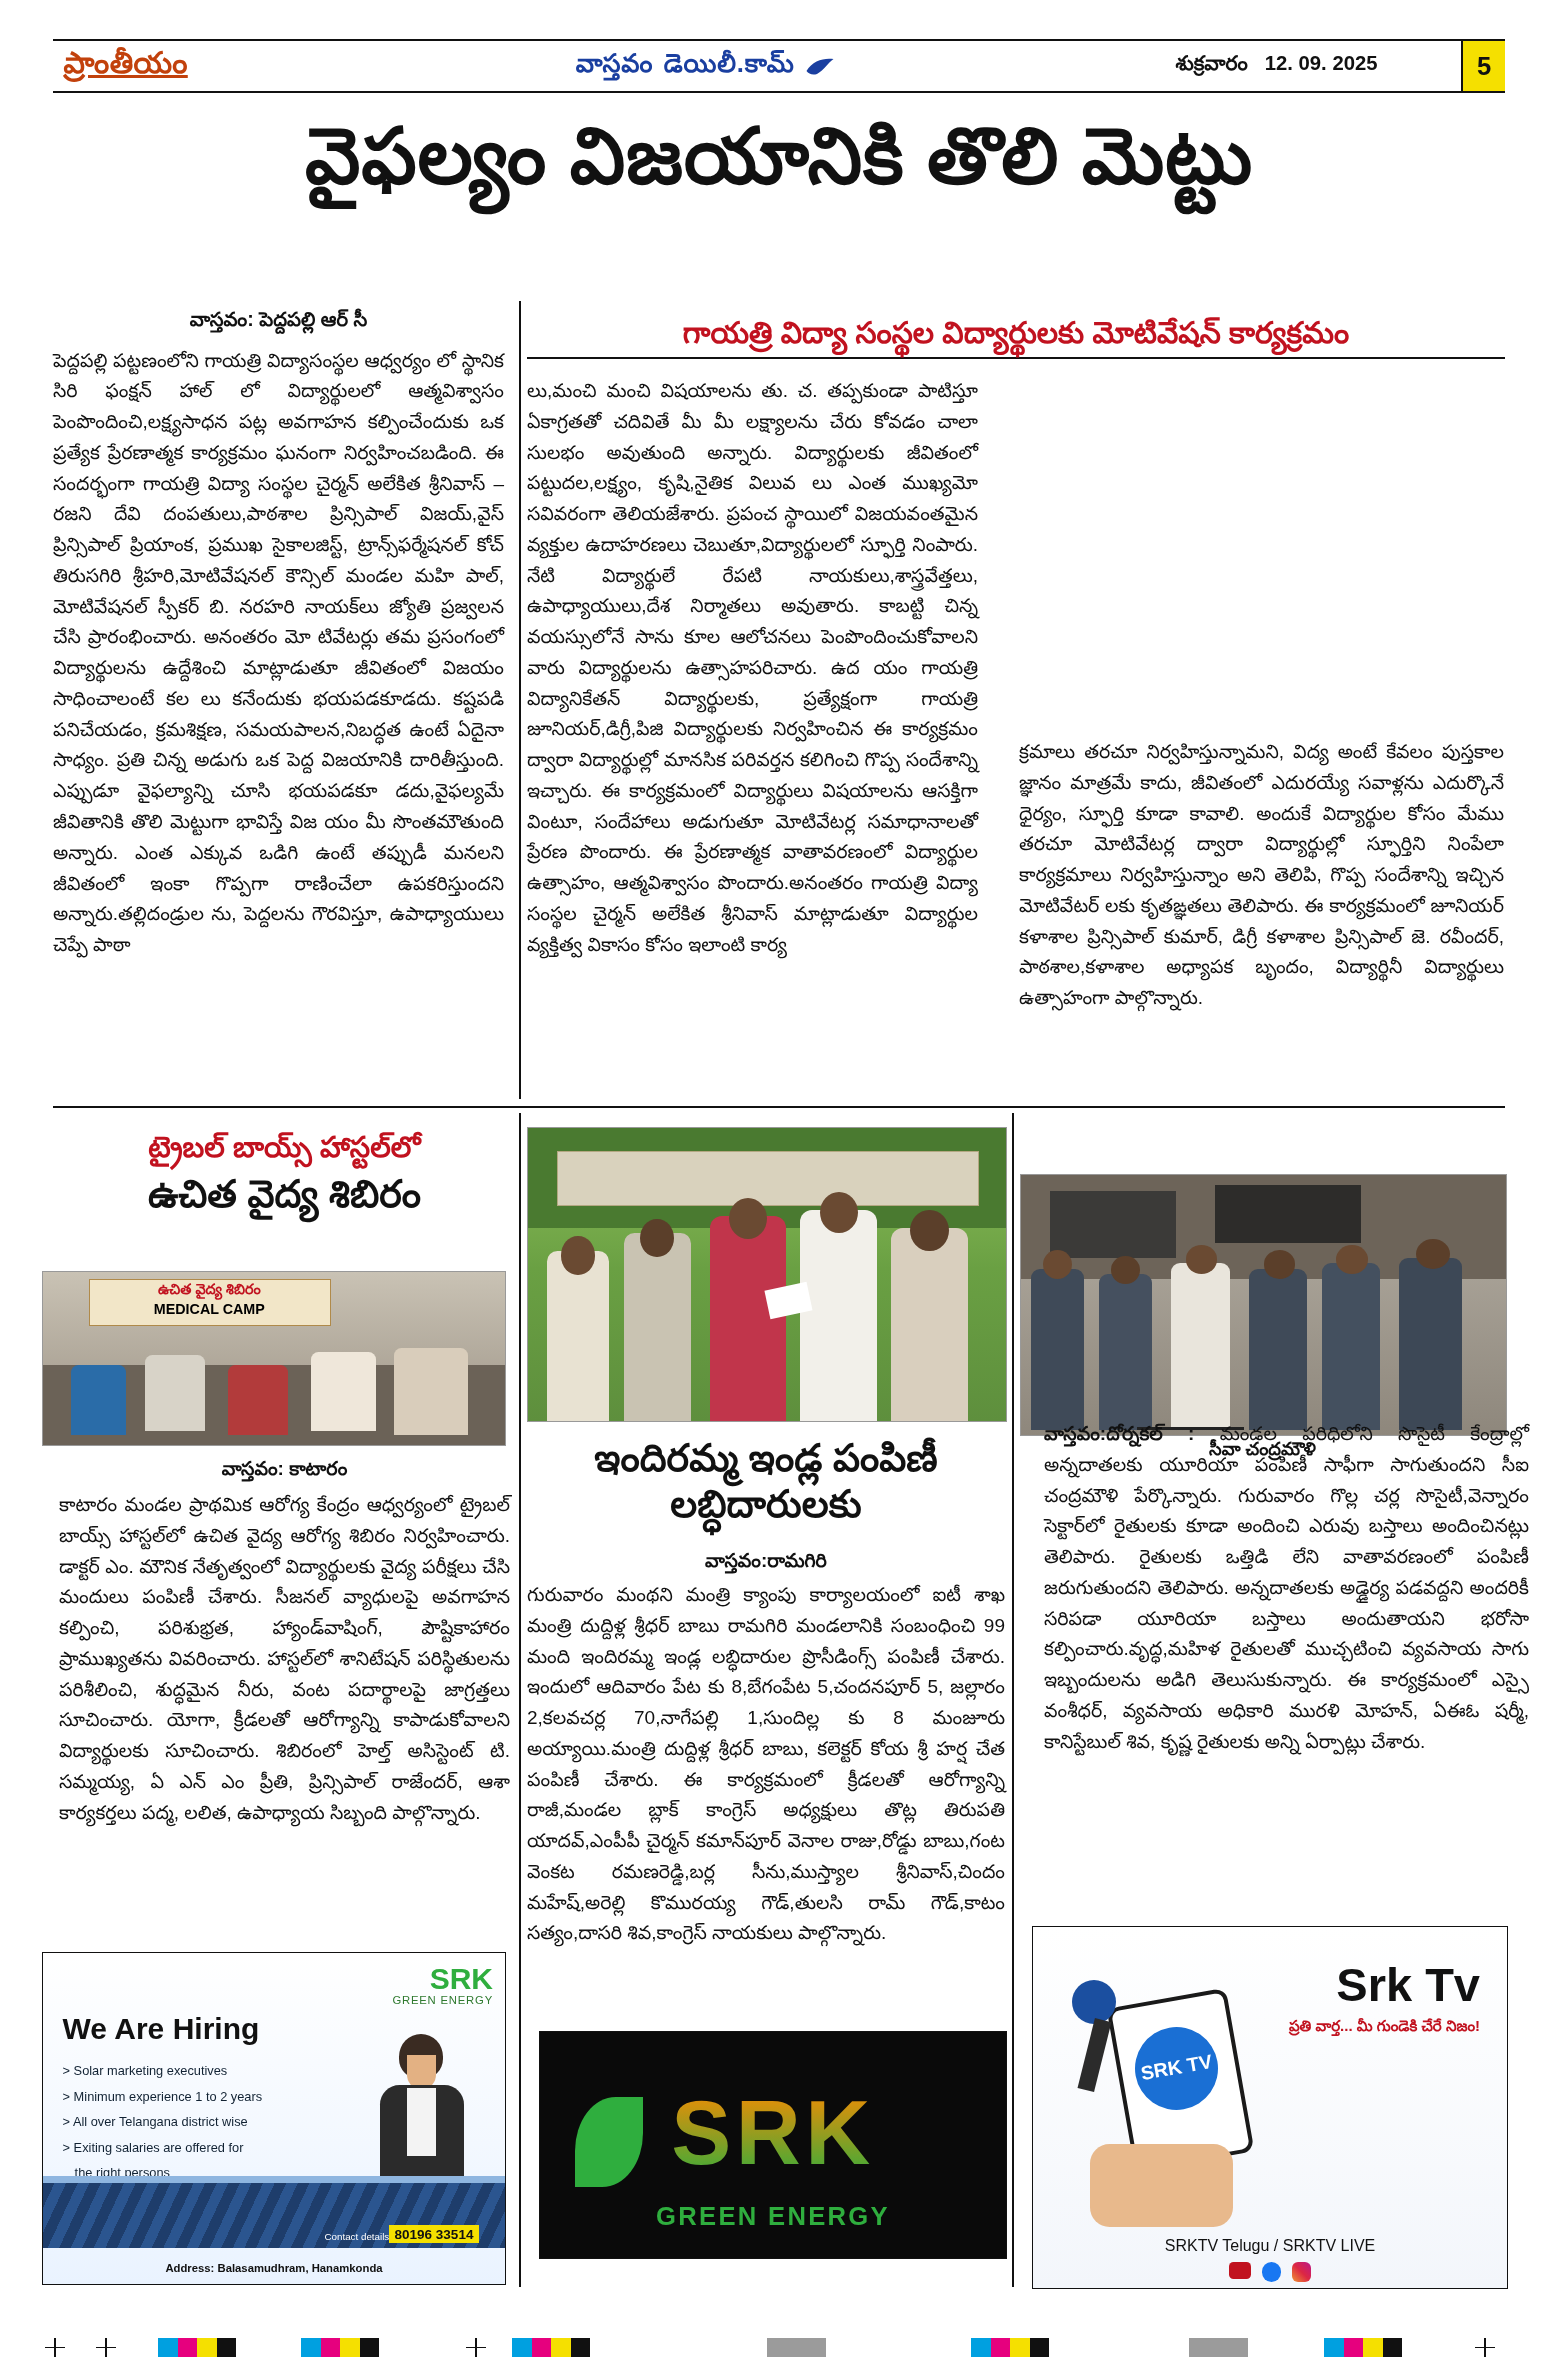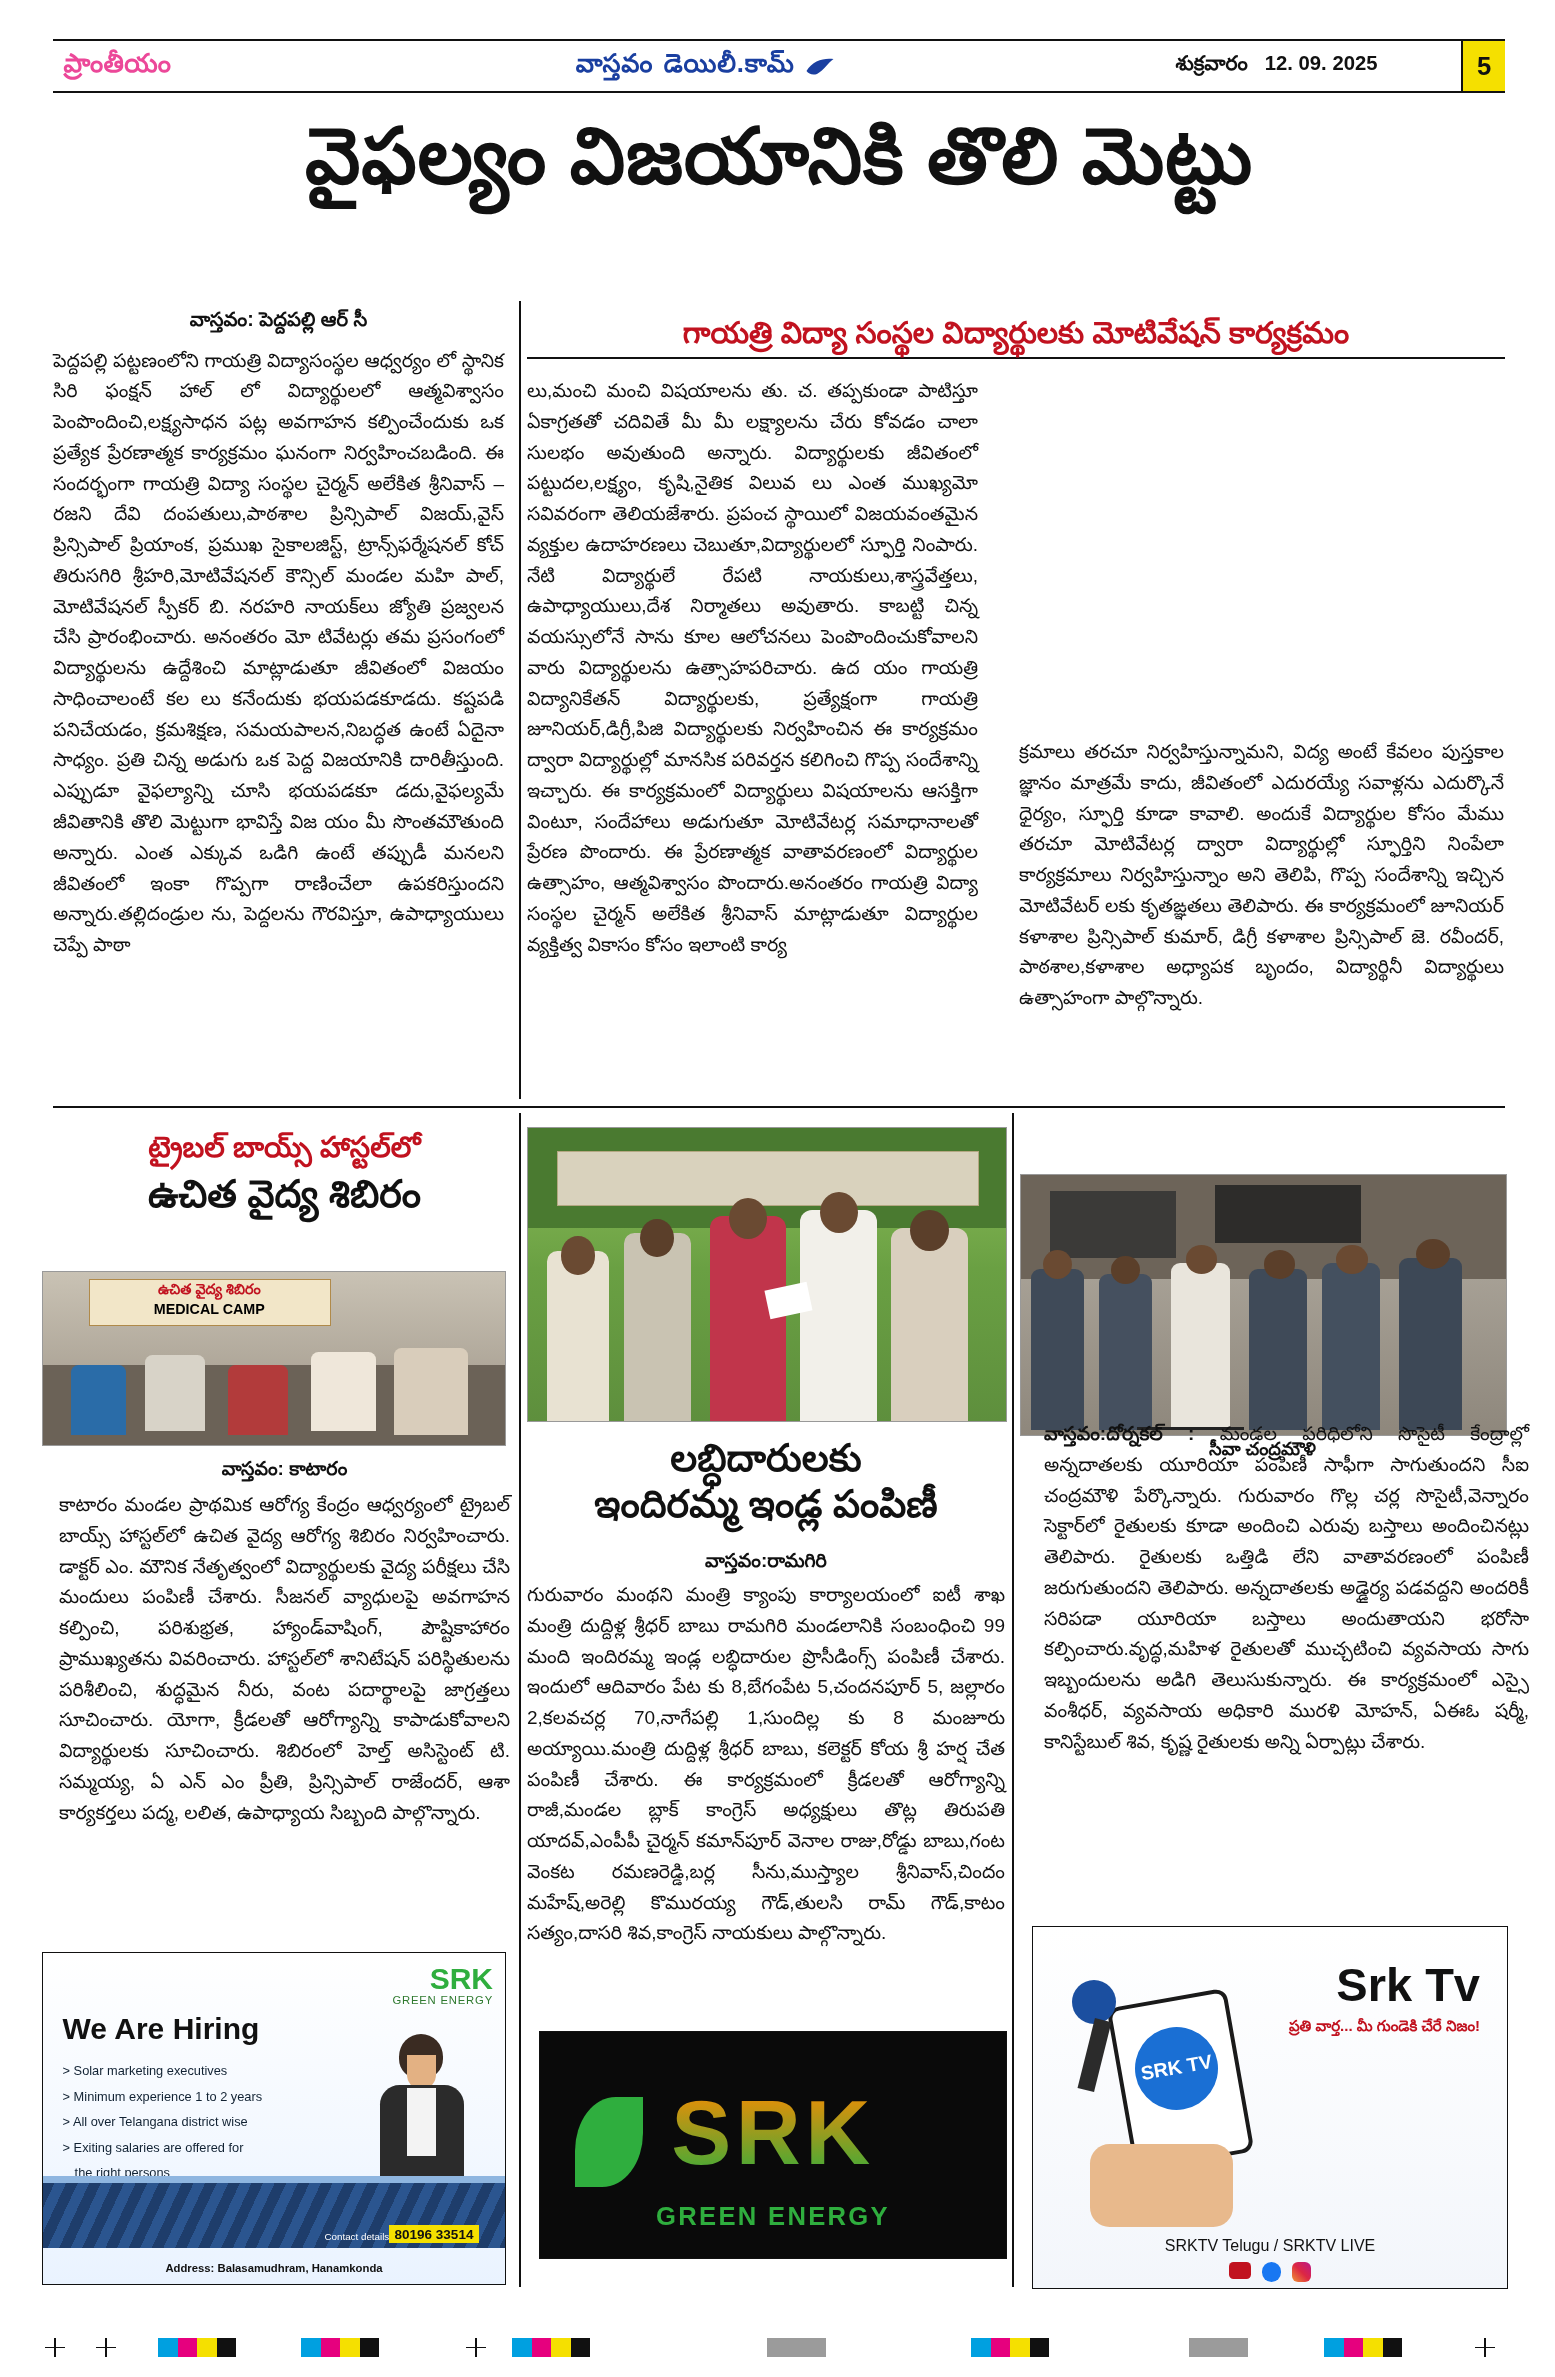--- a/index.html
+++ b/index.html
@@ -15,22 +15,23 @@
     padding:0;
   }
 
   
   .masthead{
     position:absolute;left:53px;top:39px;width:1452px;height:50px;
     border-top:2.3px solid #111;border-bottom:2.3px solid #111;
     display:flex;align-items:center;
   }
   .mh-left{
-    font-size:26px;font-weight:bold;color:#ec4899;padding-left:10.5px;width:248px;
+    font-size:30px;font-weight:bold;color:#c2410c;padding-left:10.5px;width:248px;
     letter-spacing:0.4px;
+    text-decoration:underline;
   }
   .mh-center{
     flex:1;display:flex;align-items:center;justify-content:center;gap:10.5px;
   }
   .mh-logo{
     font-size:25.6px;font-weight:bold;color:#1a3fa0;letter-spacing:0.8px;
   }
   .mh-bird{
     width:30px;height:21px;position:relative;display:inline-block;
   }
@@ -305,22 +306,22 @@
     <div style="position:absolute;left:42%;bottom:62%;width:8%;height:14%;background:#6a4a32;border-radius:50%;"></div>
     <div style="position:absolute;left:57%;bottom:0;width:16%;height:72%;background:#f2f0ea;border-radius:12px 12px 0 0;"></div>
     <div style="position:absolute;left:61%;bottom:64%;width:8%;height:14%;background:#6a4a32;border-radius:50%;"></div>
     <div style="position:absolute;left:76%;bottom:0;width:16%;height:66%;background:#d9cfbe;border-radius:12px 12px 0 0;"></div>
     <div style="position:absolute;left:80%;bottom:58%;width:8%;height:14%;background:#5b3f2a;border-radius:50%;"></div>
 
     <div style="position:absolute;left:50%;bottom:36%;width:9%;height:10%;background:#fff;transform:rotate(-12deg);"></div>
   </div>
 
   <div class="c2-head">
+    <div>ఇందిరమ్మ ఇండ్ల పంపిణీ</div>
     <div>లబ్ధిదారులకు</div>
-    <div>ఇందిరమ్మ ఇండ్ల పంపిణీ</div>
   </div>
   <div class="c2-byline">వాస్తవం:రామగిరి</div>
   <div class="c2-text col-text">గురువారం మంథని మంత్రి క్యాంపు కార్యాలయంలో ఐటీ శాఖ మంత్రి దుద్దిళ్ల శ్రీధర్ బాబు రామగిరి మండలానికి సంబంధించి 99 మంది ఇందిరమ్మ ఇండ్ల లబ్ధిదారుల ప్రొసీడింగ్స్ పంపిణీ చేశారు. ఇందులో ఆదివారం పేట కు 8,బేగంపేట 5,చందనపూర్ 5, జల్లారం 2,కలవచర్ల 70,నాగేపల్లి 1,సుందిల్ల కు 8 మంజూరు అయ్యాయి.మంత్రి దుద్దిళ్ల శ్రీధర్ బాబు, కలెక్టర్ కోయ శ్రీ హర్ష చేత పంపిణీ చేశారు. ఈ కార్యక్రమంలో క్రీడలతో ఆరోగ్యాన్ని రాజీ,మండల బ్లాక్ కాంగ్రెస్ అధ్యక్షులు తొట్ల తిరుపతి యాదవ్,ఎంపీపీ చైర్మన్ కమాన్‌పూర్ వెనాల రాజు,రోడ్డు బాబు,గంట వెంకట రమణరెడ్డి,బర్ల సీను,ముస్త్యాల శ్రీనివాస్,చిందం మహేష్,అరెల్లి కొమురయ్య గౌడ్,తులసి రామ్ గౌడ్,కాటం సత్యం,దాసరి శివ,కాంగ్రెస్ నాయకులు పాల్గొన్నారు.</div>
 
   <div class="ad-srk">
     <div style="position:absolute;inset:0;background:#0a0a0a;"></div>
     <div style="position:absolute;left:0;top:22%;width:100%;text-align:center;">
       <span class="srk-word" style="font-size:90px;letter-spacing:4.5px;background:linear-gradient(#ff8a00,#2fae3e);-webkit-background-clip:text;background-clip:text;color:transparent;">SRK</span>
     </div>
     <div style="position:absolute;left:0;bottom:27px;width:100%;text-align:center;font-size:25.6px;font-weight:bold;color:#2fae3e;letter-spacing:2.3px;">GREEN ENERGY</div>

